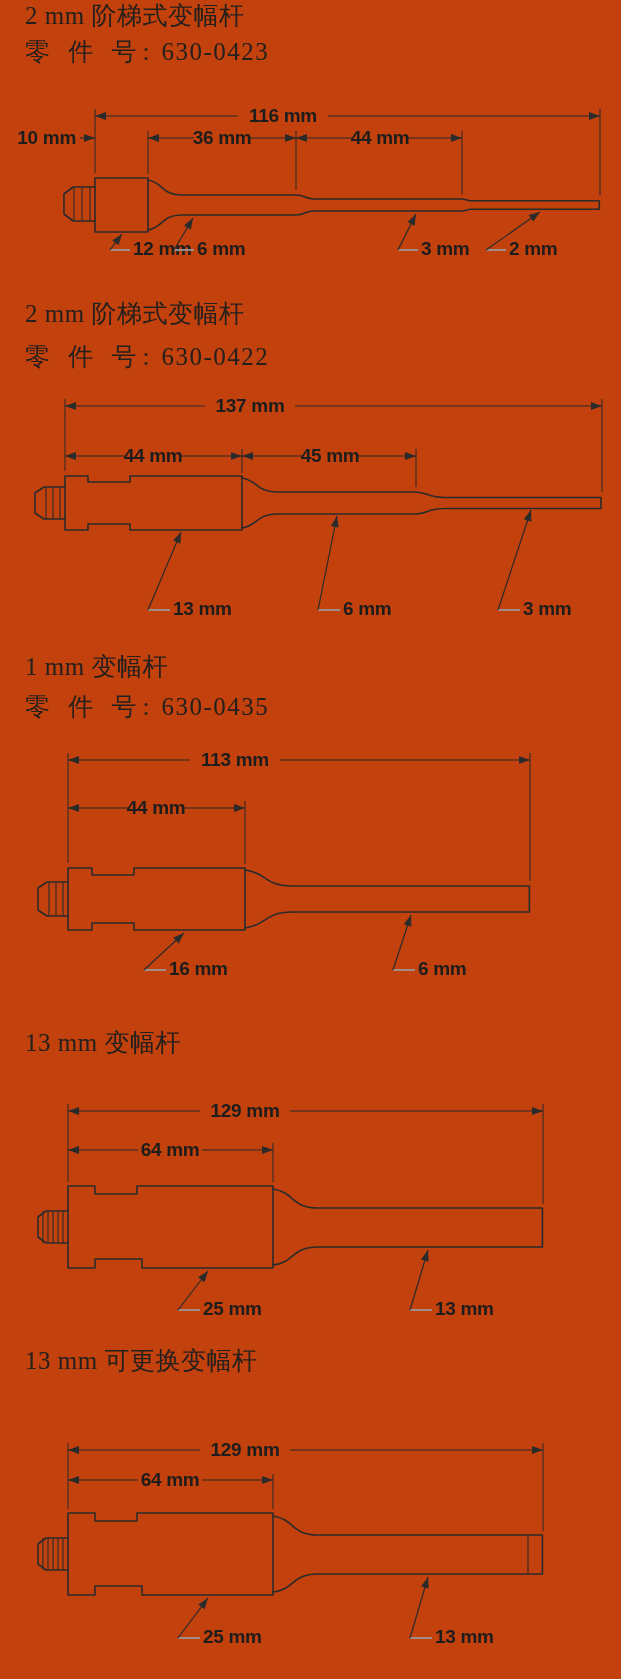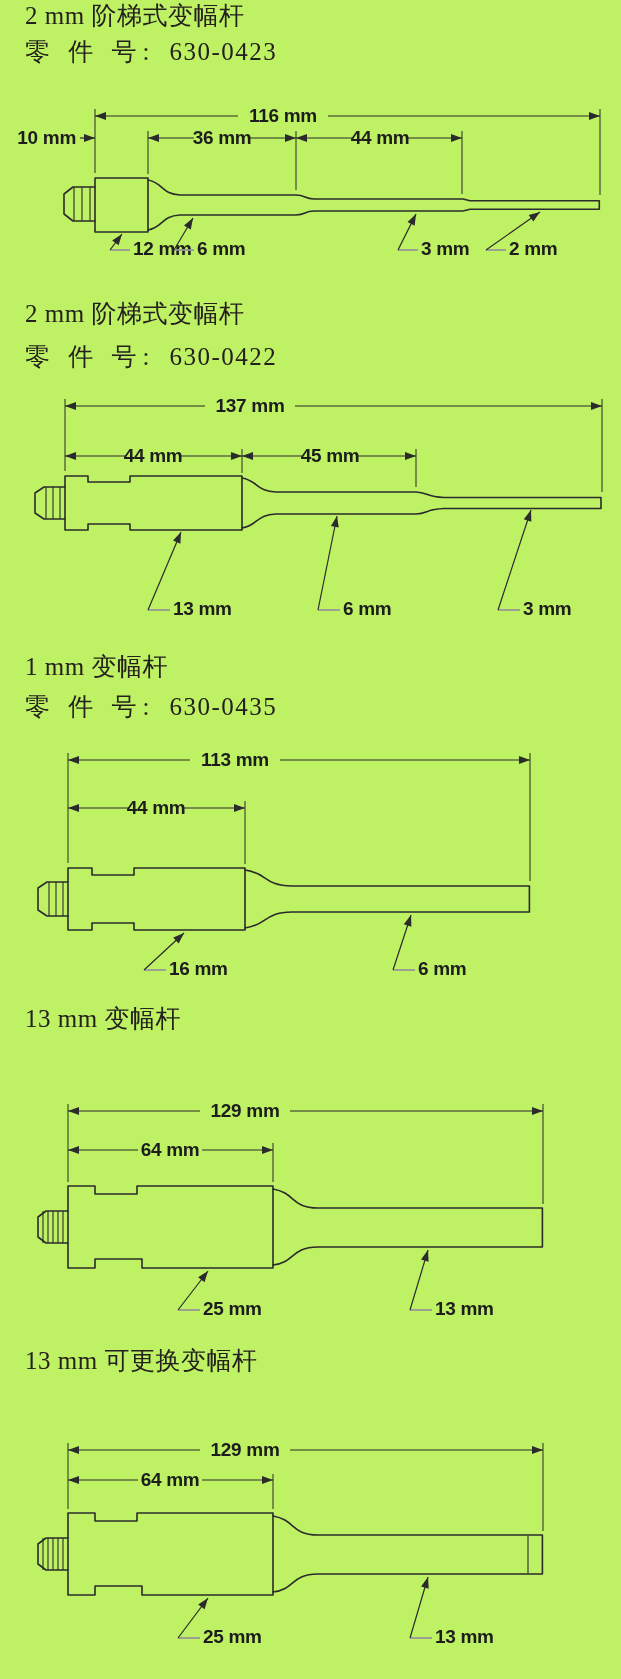--- a/index.html
+++ b/index.html
@@ -1,21 +1,21 @@
 <!DOCTYPE html>
 <html><head>
 <meta charset="utf-8">
 <style>
   html,body{margin:0;padding:0;background:#ffffff;}
-  .page{position:relative;width:621px;height:1679px;background:#bef264;overflow:hidden;
+  .page{position:relative;width:621px;height:1679px;background:#c2410c;overflow:hidden;
         font-family:"Liberation Serif","DejaVu Serif",serif;color:#24201d;}
   .t1{position:absolute;left:25px;font-size:25px;line-height:28px;white-space:nowrap;letter-spacing:0.5px;}
   .partline{position:absolute;left:25px;font-size:25px;line-height:28px;white-space:nowrap;}
   .plabel{letter-spacing:6px;}
-  .pnum{margin-left:14px;letter-spacing:1.5px;}
+  .pnum{margin-left:6px;letter-spacing:1.5px;}
   svg{position:absolute;left:0;display:block;}
   .outline{fill:none;stroke:#2b2b2b;stroke-width:1.6;stroke-linejoin:round;stroke-linecap:round;}
   .thin{fill:none;stroke:#2b2b2b;stroke-width:1.1;}
   .ext{stroke:#2b2b2b;stroke-width:1;}
   .dim{stroke:#2b2b2b;stroke-width:1.2;}
   .leader{fill:none;stroke:#2b2b2b;stroke-width:1.2;}
   .leadgray{fill:none;stroke:#989898;stroke-width:1.8;}
   .dimlabel{font-family:"Liberation Sans","DejaVu Sans",sans-serif;font-weight:bold;font-size:19px;
             fill:#1d1d1d;letter-spacing:-0.3px;}
 </style>
@@ -187,21 +187,21 @@
       <path class="leader" d="M144,227 L184,190" marker-end="url(#arrow3)"></path>
       <text class="dimlabel" x="169" y="232">16 mm</text>
     </g>
     <g>
       <path class="leadgray" d="M415,227 L393,227"></path>
       <path class="leader" d="M393,227 L411,172" marker-end="url(#arrow3)"></path>
       <text class="dimlabel" x="418" y="232">6 mm</text>
     </g>
   </svg>
 
-  <div class="t1" style="top:1005px">13 mm 变幅杆</div>
+  <div class="t1" style="top:1029px">13 mm 变幅杆</div>
 
   <svg width="621" height="242" viewBox="0 0 621 242" style="top:1083px">
     <defs>
       <marker id="arrow4" markerUnits="userSpaceOnUse" markerWidth="12" markerHeight="9" refX="11.5" refY="4.5" orient="auto-start-reverse">
         <path d="M0.5,0.5 L11.5,4.5 L0.5,8.5 Z" fill="#2b2b2b"></path>
       </marker>
     </defs>
     <g>
       <line class="ext" x1="68" y1="21" x2="68" y2="99"></line>
       <line class="ext" x1="543" y1="21" x2="543" y2="121"></line>

